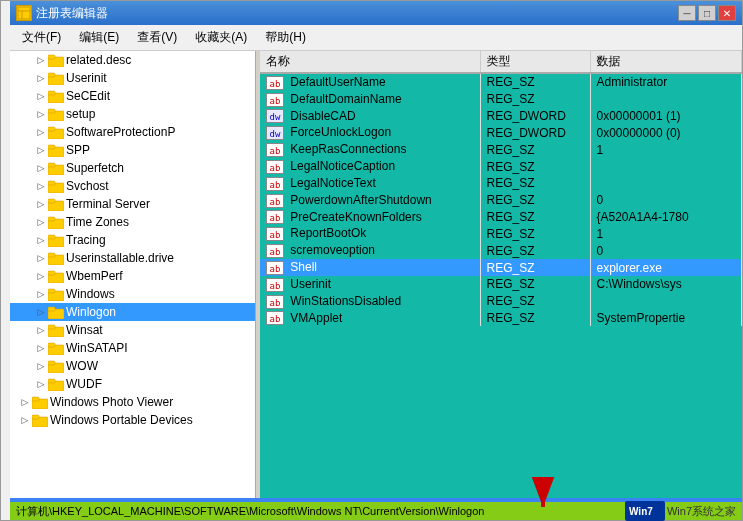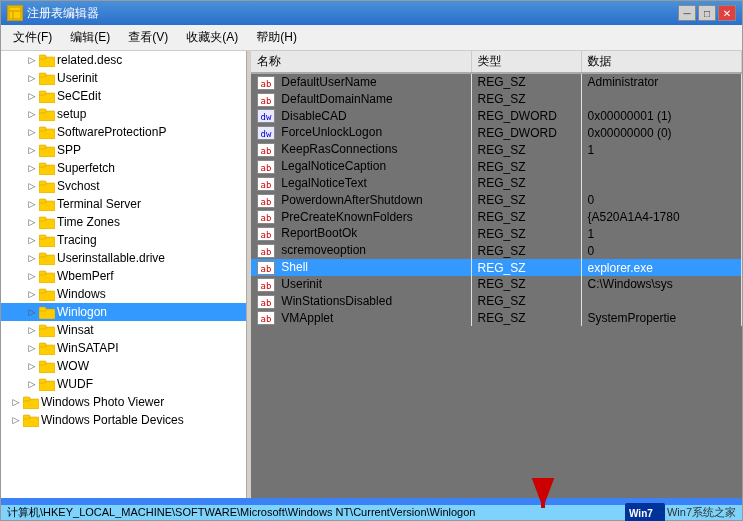--- a/index.html
+++ b/index.html
@@ -11,20 +11,21 @@
       height: 521px;
       overflow: hidden;
     }
     .window {
       width: 743px;
       height: 521px;
       display: flex;
       flex-direction: column;
       border: 1px solid #999;
       background: #f0f0f0;
+      padding-left: 9px;
     }
     .title-bar {
       background: linear-gradient(to bottom, #4a90d9 0%, #2a6fcb 100%);
       color: white;
       padding: 3px 6px;
       display: flex;
       align-items: center;
       justify-content: space-between;
       height: 24px;
       flex-shrink: 0;
@@ -127,21 +128,21 @@
       padding-left: 2px;
     }
     .splitter-v {
       width: 4px;
       background: #d4d0c8;
       cursor: col-resize;
       flex-shrink: 0;
     }
     .detail-pane {
       flex: 1;
-      background: #737373;
+      background: #14b8a6;
       overflow: hidden;
       display: flex;
       flex-direction: column;
     }
     .detail-table {
       width: 100%;
       border-collapse: collapse;
       flex: 1;
       overflow-y: auto;
       display: block;
@@ -169,22 +170,22 @@
     .detail-table tbody td {
       padding: 1px 6px;
       border-right: 1px solid #e0e0e0;
       font-size: 12px;
       white-space: nowrap;
       overflow: hidden;
       text-overflow: ellipsis;
       max-width: 200px;
     }
     .status-bar {
-      background: #7dd3fc;
-      border-top: 7px solid #3b82f6;
+      background: #84cc16;
+      border-top: 4px solid #3b82f6;
       padding: 2px 6px;
       font-size: 11px;
       height: 22px;
       display: flex;
       align-items: center;
       justify-content: space-between;
       flex-shrink: 0;
       gap: 32px;
     }
     .status-path {

